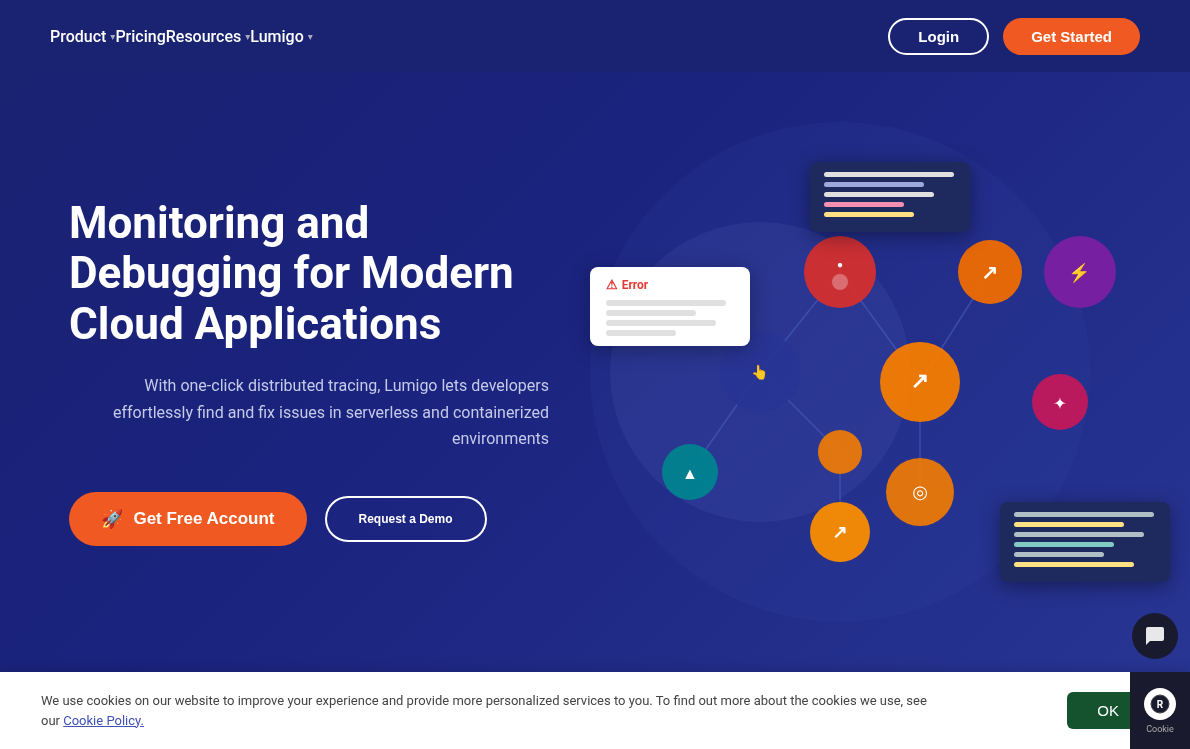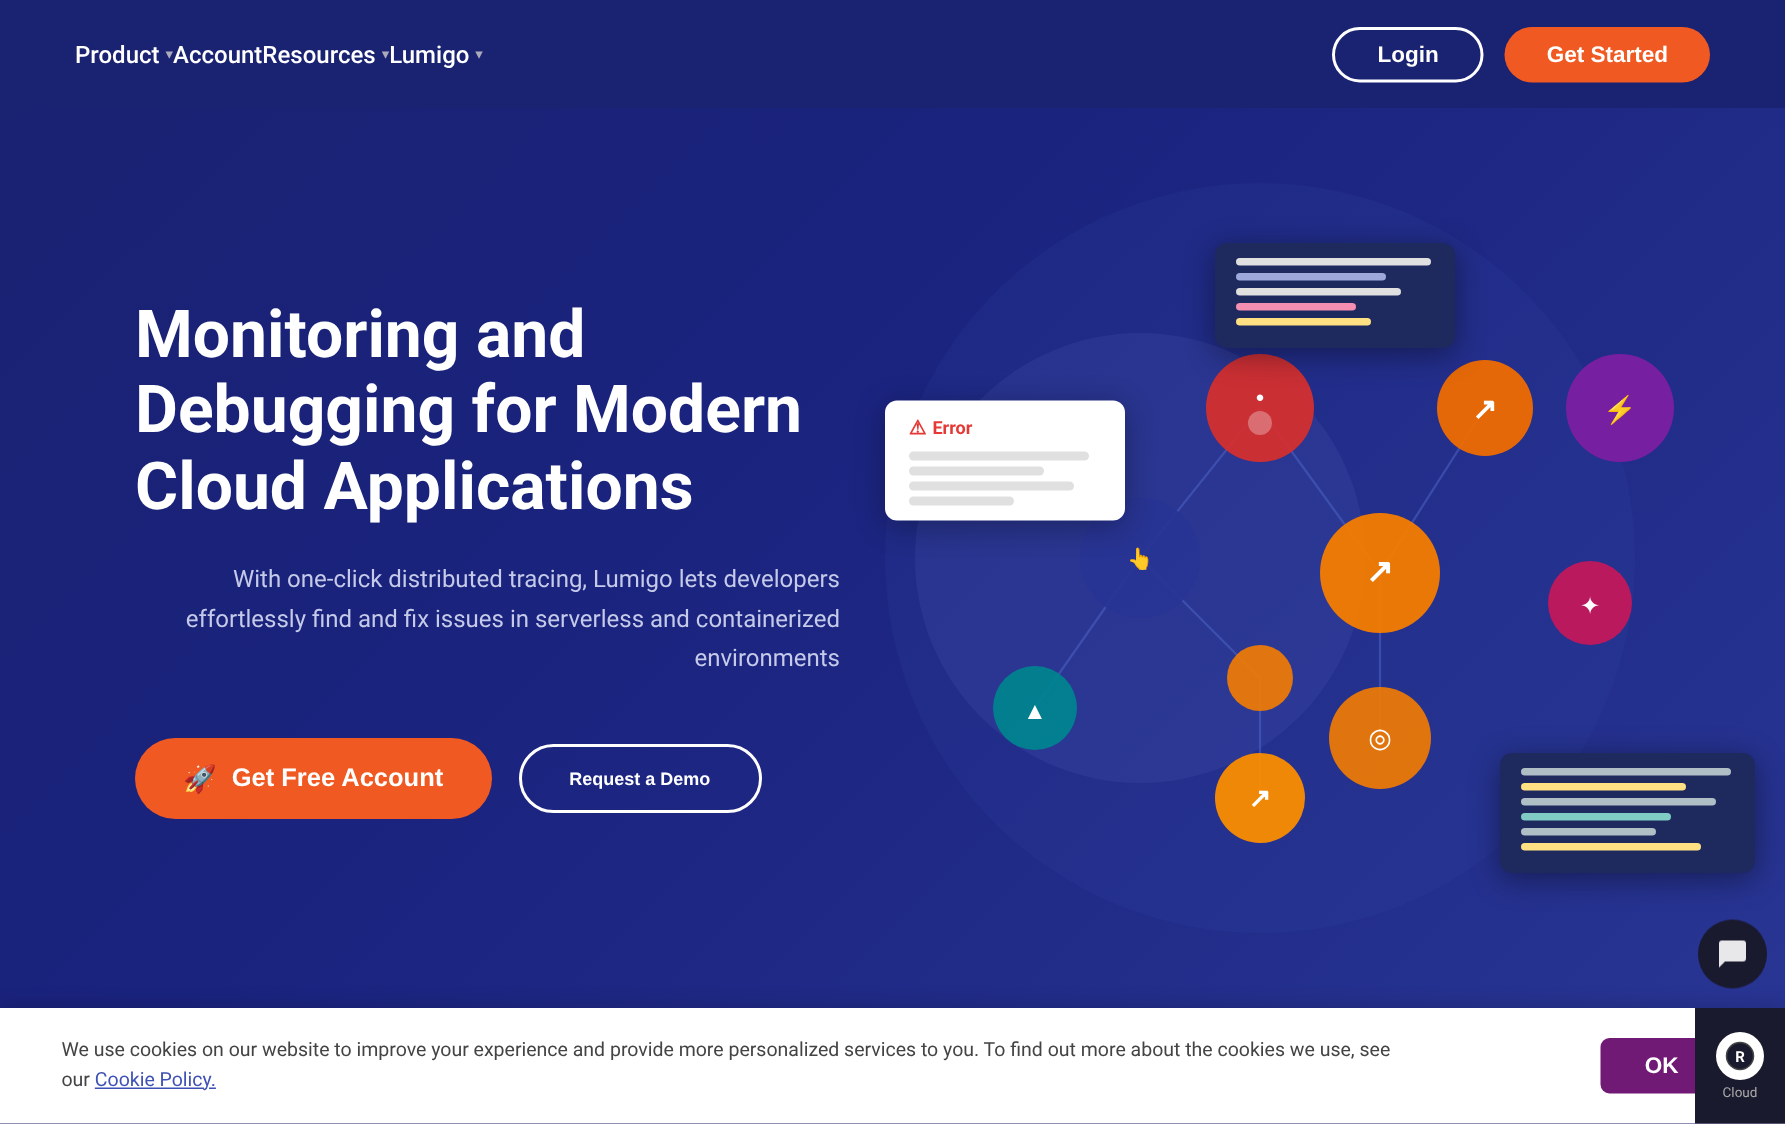--- a/index.html
+++ b/index.html
@@ -110,21 +110,21 @@
       width: 300px;
       height: 300px;
       background: #5c6bc0;
       top: 150px;
       right: 280px;
     }
 
     .hero-content {
       position: relative;
       z-index: 5;
-      padding-left: 90px;
+      padding-left: 69px;
       max-width: 560px;
     }
     .hero-title {
       color: #fff;
       font-size: 44px;
       font-weight: 700;
       line-height: 1.15;
       margin-bottom: 24px;
     }
     .hero-subtitle {
@@ -251,27 +251,27 @@
       color: #444;
       max-width: 900px;
       line-height: 1.5;
     }
     .cookie-link {
       color: #3f51b5;
       text-decoration: underline;
       cursor: pointer;
     }
     .btn-ok {
-      background: #701a75;
+      background: #14532d;
       color: #fff;
       border: none;
       border-radius: 6px;
       padding: 10px 30px;
       font-size: 15px;
-      font-weight: 700;
+      font-weight: 400;
       cursor: pointer;
       white-space: nowrap;
       margin-left: 32px;
     }
 
     
     .revain-widget {
       position: absolute;
       bottom: 0;
       right: 0;
@@ -324,21 +324,21 @@
 <body>
 
 <nav class="navbar">
 
   <div class="nav-links">
     <a class="nav-item" href="#">
       <span>Product</span>
       <span class="chevron">▾</span>
     </a>
     <a class="nav-item" href="#">
-      <span>Account</span>
+      <span>Pricing</span>
     </a>
     <a class="nav-item" href="#">
       <span>Resources</span>
       <span class="chevron">▾</span>
     </a>
     <a class="nav-item" href="#">
       <span>Lumigo</span>
       <span class="chevron">▾</span>
     </a>
   </div>
@@ -447,21 +447,21 @@
   <button class="btn-ok">OK</button>
 
   <div class="revain-widget">
     <div class="revain-inner">
       <div class="revain-icon">
         <svg width="20" height="20" viewBox="0 0 20 20">
           <circle cx="10" cy="10" r="9" fill="#1a1a2e" stroke="#444" stroke-width="1"></circle>
           <text x="10" y="14" text-anchor="middle" fill="white" font-size="10" font-weight="bold">R</text>
         </svg>
       </div>
-      <span class="revain-label">Cloud</span>
+      <span class="revain-label">Cookie</span>
     </div>
   </div>
 </div>
 
 <div class="chat-widget" style="position:fixed; bottom:90px; right:12px; z-index:200;">
   <svg width="24" height="24" viewBox="0 0 24 24" fill="none">
     <path d="M21 15a2 2 0 0 1-2 2H7l-4 4V5a2 2 0 0 1 2-2h14a2 2 0 0 1 2 2z" fill="white" opacity="0.9"></path>
   </svg>
 </div>
 

